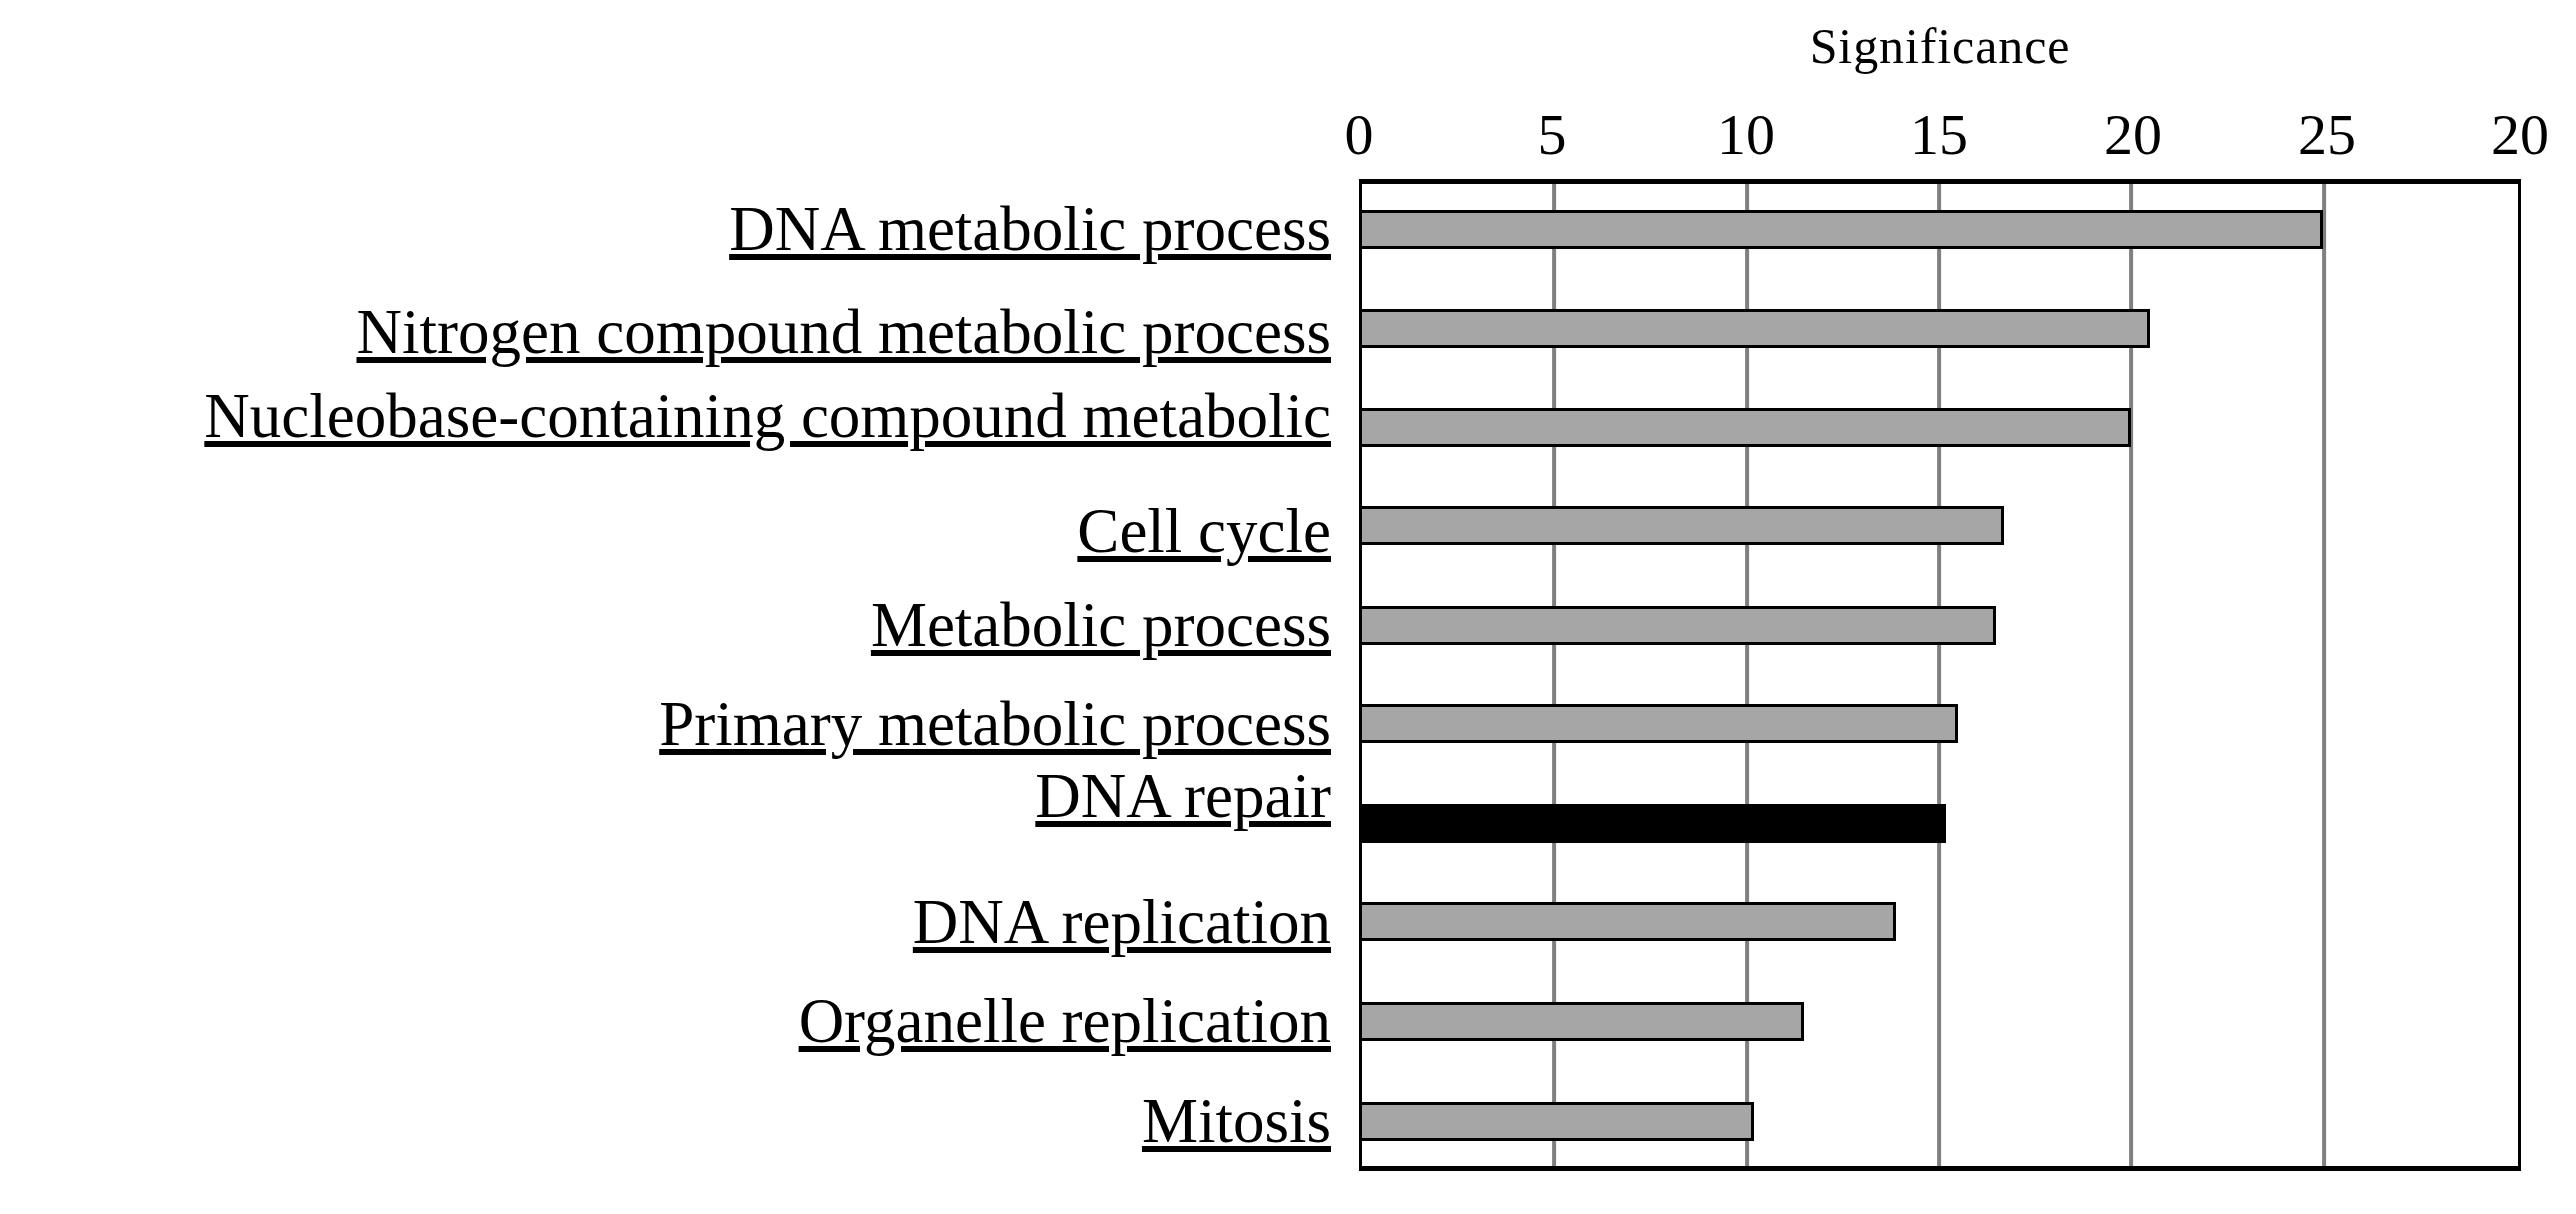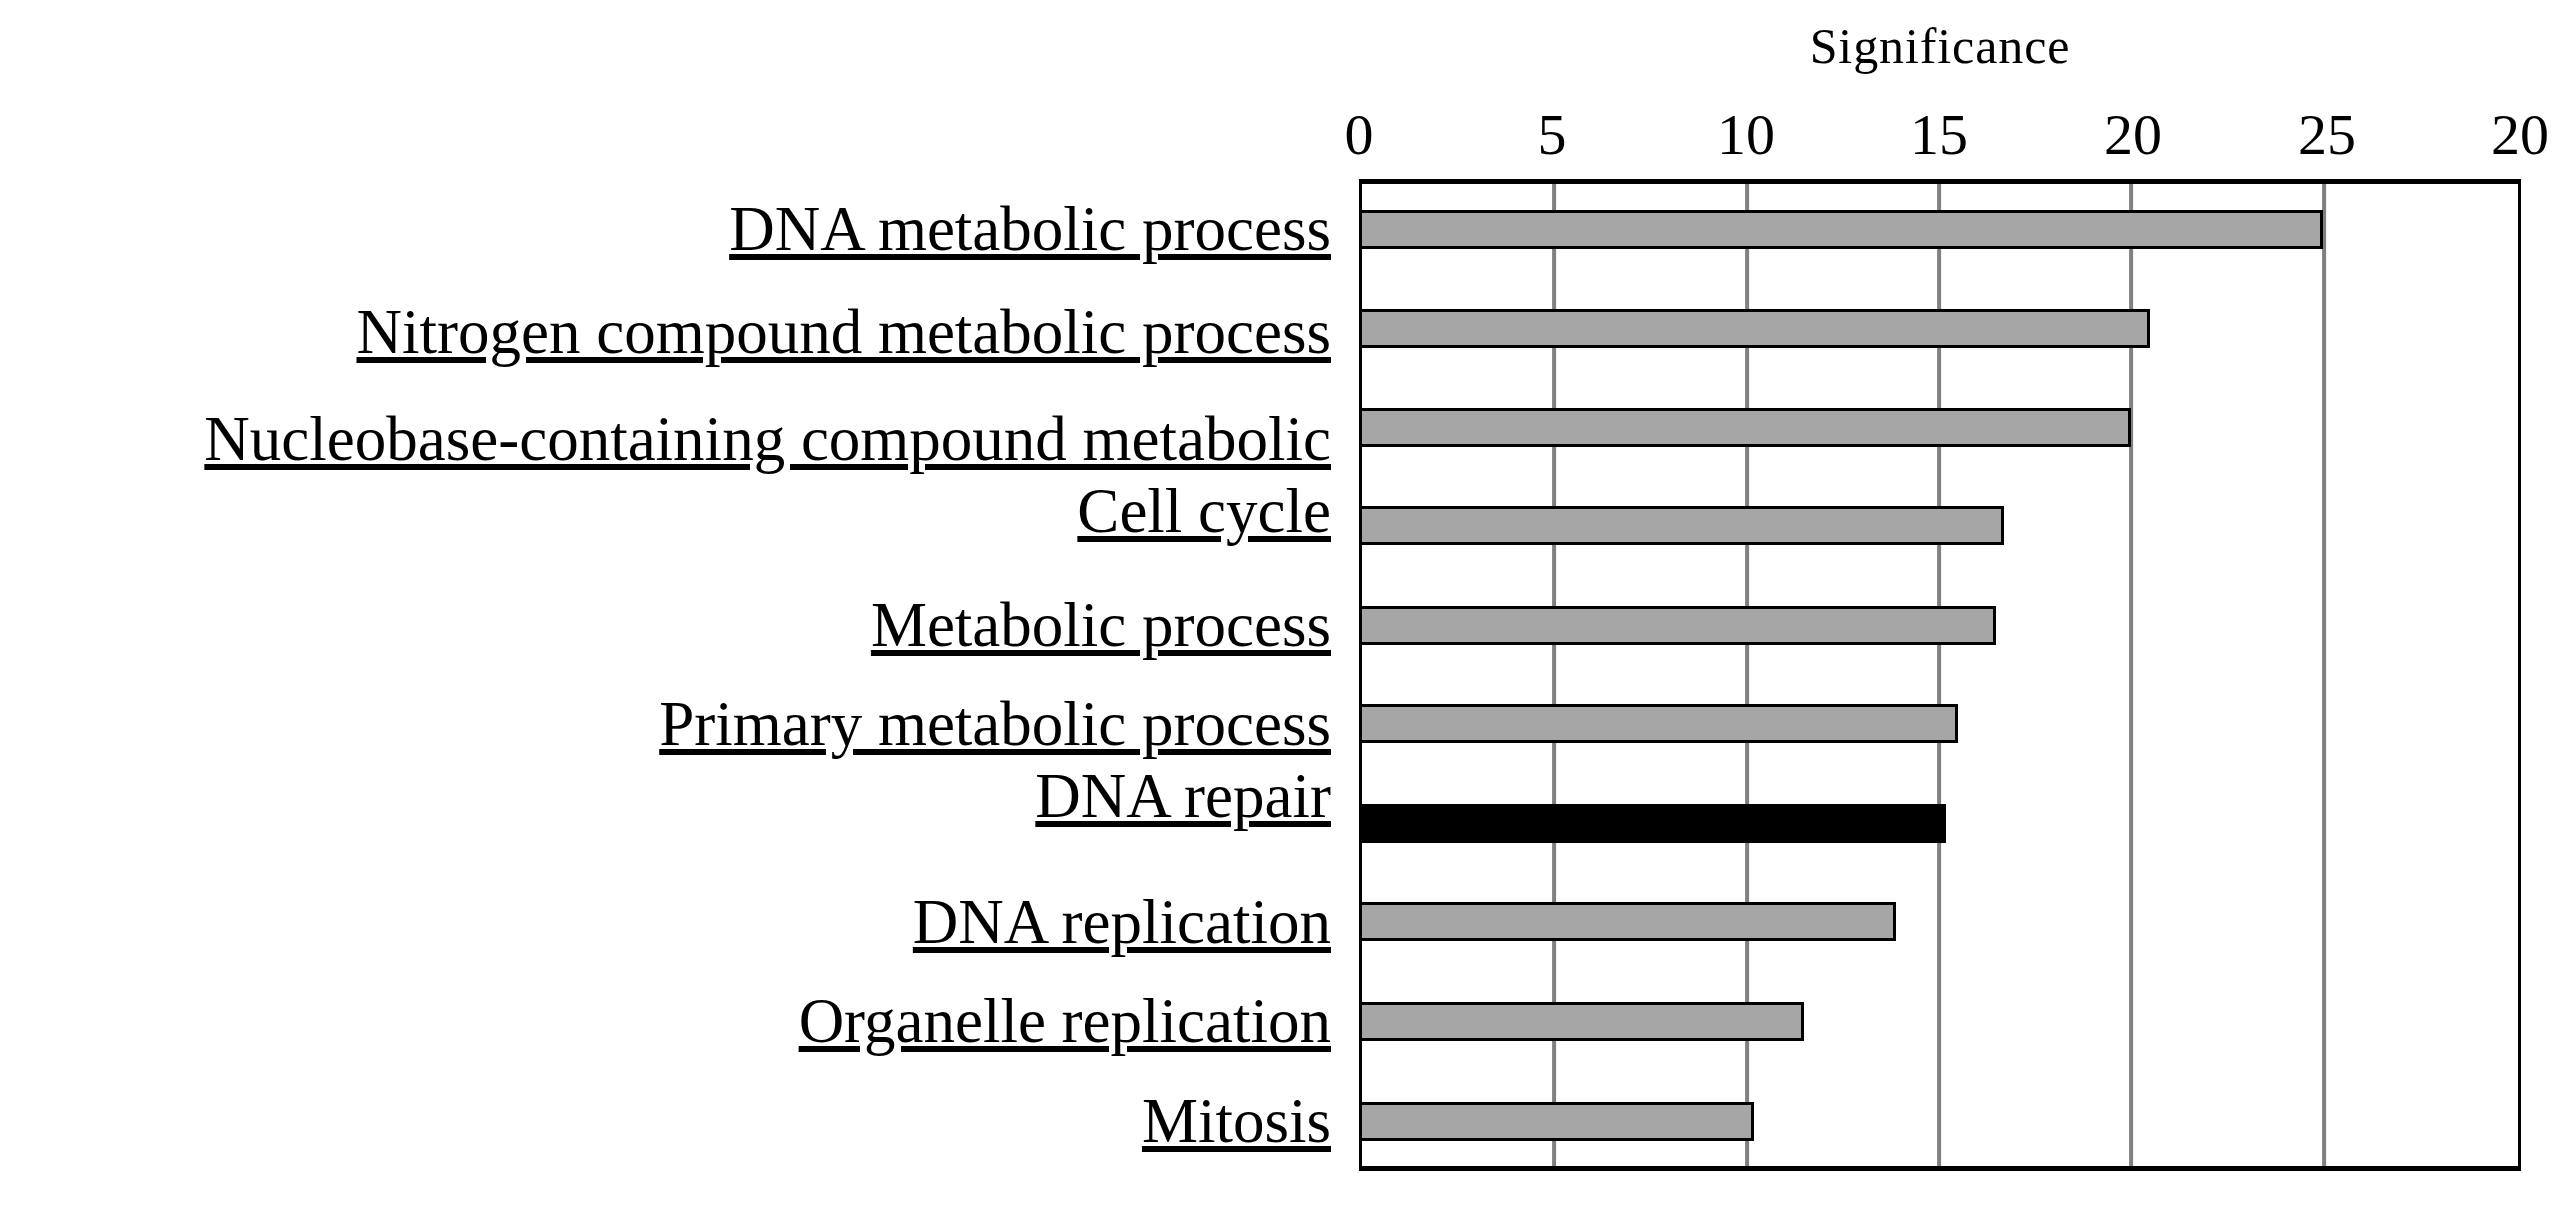--- a/index.html
+++ b/index.html
@@ -46,22 +46,22 @@
       <div class="bar" title="Metabolic process: 16.5" style="top: 422px; width: 631px;"></div>
       <div class="bar" title="Primary metabolic process: 15.5" style="top: 520px; width: 593px;"></div>
       <div class="bar highlight" title="DNA repair: 15.2" style="top: 620px; width: 581px;"></div>
       <div class="bar" title="DNA replication: 13.9" style="top: 718px; width: 531px;"></div>
       <div class="bar" title="Organelle organization: 11.5" style="top: 818px; width: 439px;"></div>
       <div class="bar" title="Mitosis: 10.2" style="top: 918px; width: 389px;"></div>
     </div>
   <div id="labels">
       <div class="label" style="top: 192px;">DNA metabolic process</div>
       <div class="label" style="top: 295px;">Nitrogen compound metabolic process</div>
-      <div class="label" style="top: 402px;">Nucleobase-containing compound metabolic</div>
-      <div class="label" style="top: 474px; text-align: center;">Cell cycle</div>
+      <div class="label" style="top: 379px;">Nucleobase-containing compound metabolic</div>
+      <div class="label" style="top: 494px; text-align: center;">Cell cycle</div>
       <div class="label" style="top: 588px; margin-left: 40px;">Metabolic process</div>
       <div class="label" style="top: 687px;">Primary metabolic process</div>
       <div class="label" style="top: 759px; text-align: center;">DNA repair</div>
       <div class="label" style="top: 885px;">DNA replication</div>
       <div class="label" style="top: 984px;">Organelle replication</div>
       <div class="label" style="top: 1084px;">Mitosis</div>
     </div>
 </div>
 
 

